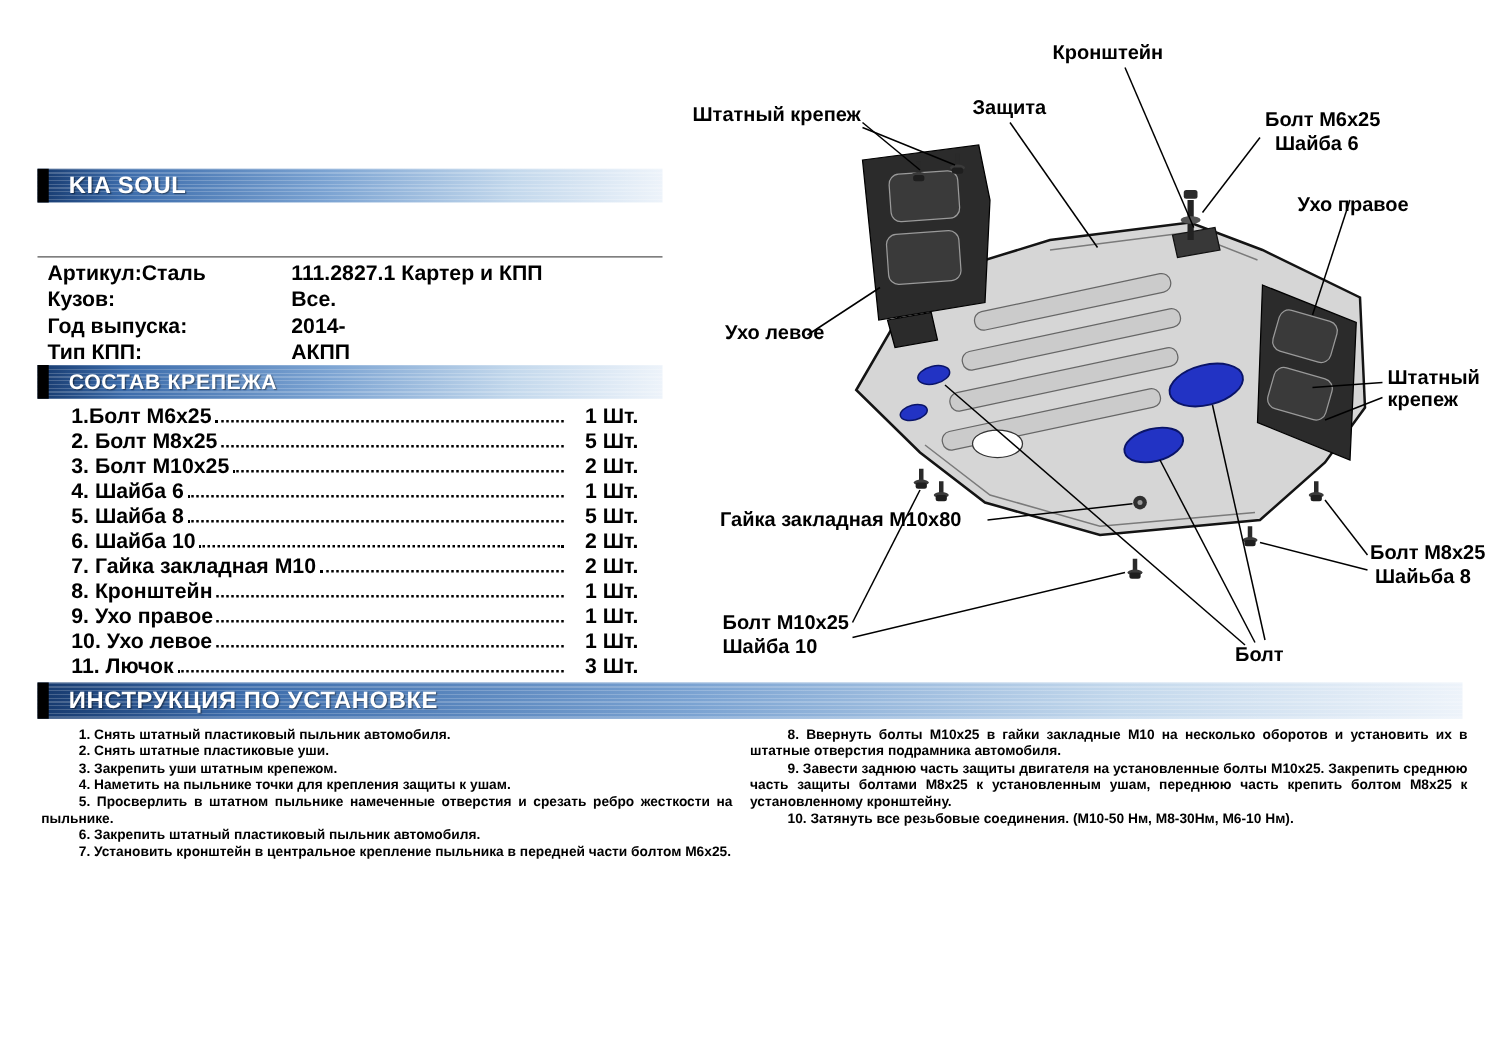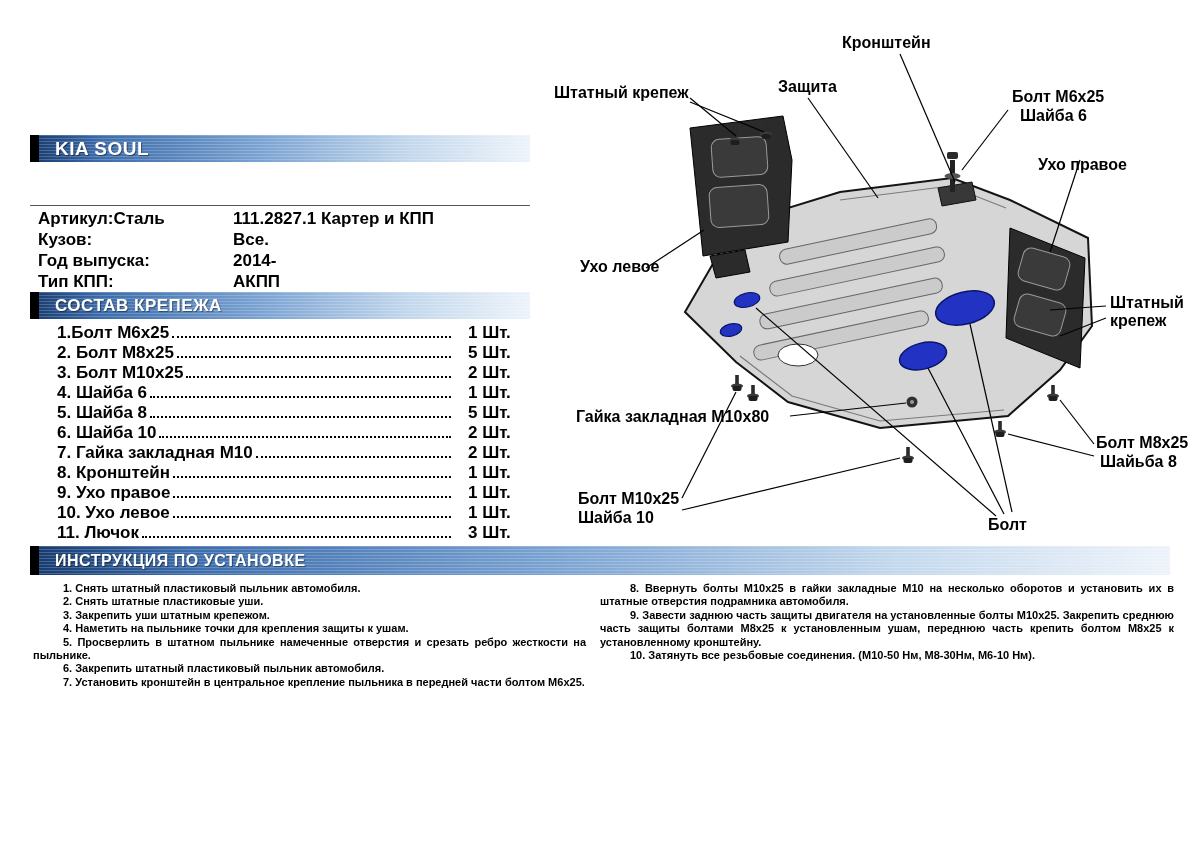--- a/index.html
+++ b/index.html
@@ -21,21 +21,21 @@
   .bar::before { content:""; flex:none; width:9px; height:100%; background:#000; }
   .bar-label {
     color:#fff; font-weight:bold; letter-spacing:.5px; margin-left:16px;
     text-shadow:1px 1px 1px rgba(0,0,0,.45); white-space:nowrap;
   }
   #title-bar  { left:30px; top:135px; width:500px;text-align:right; }
   #title-bar .bar-label { font-size:19px; }
   #parts-bar  { left:30px; top:292px; width:500px; }
   #parts-bar .bar-label { font-size:17px; }
   #instr-bar  { left:30px; top:546px; width:1140px; height:29px; }
-  #instr-bar .bar-label { font-size:16px; }
+  #instr-bar .bar-label { font-size:19px; }
 
   
   .specs { position:absolute; left:30px; top:166px; width:500px; border-top:1px solid #555; padding-top:2px;margin-top:39px; }
   .spec-row { display:flex; height:21px; align-items:center; font-size:17px; font-weight:bold; }
   .spec-label { width:203px; padding-left:8px; white-space:nowrap; }
   .spec-row.indent .spec-label { padding-left:58px; }
   .spec-value { flex:1; white-space:nowrap; }
 
   
   .parts { position:absolute; left:30px; top:322px; width:500px; }

